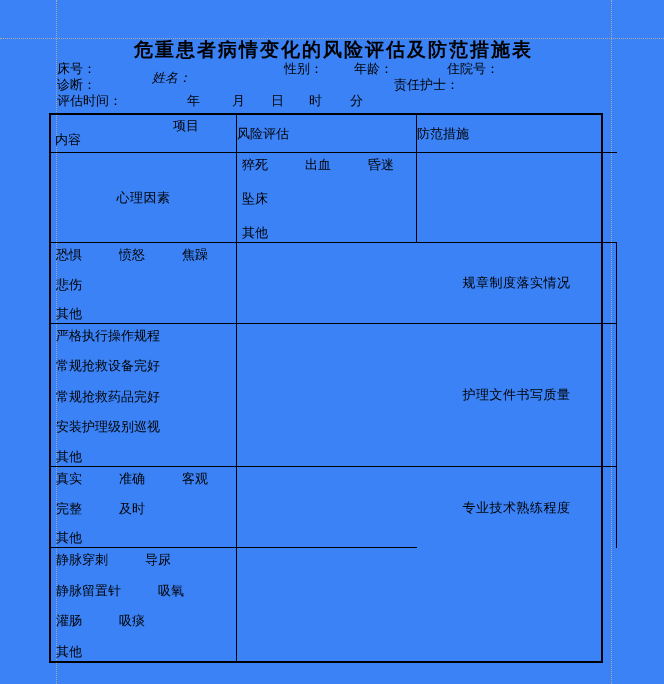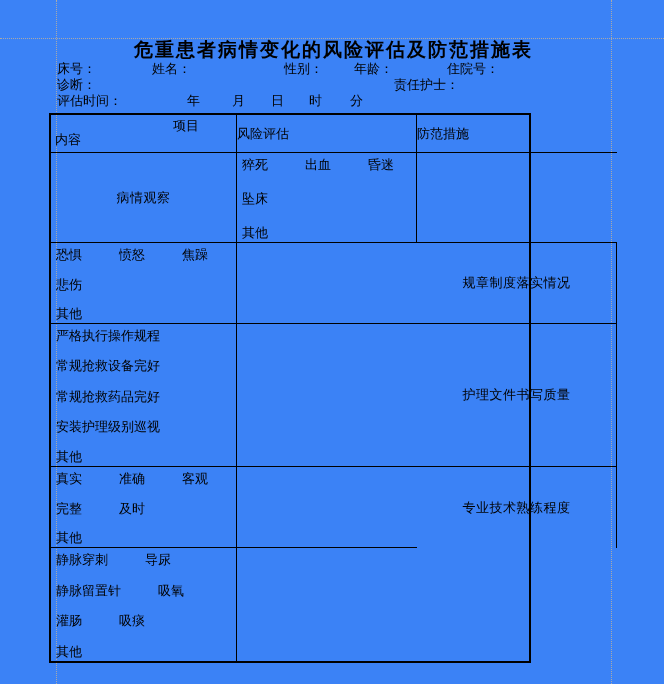--- a/index.html
+++ b/index.html
@@ -33,39 +33,39 @@
   }
   .info-label {
     position: absolute;
     font-size: 13px;
     line-height: 14px;
     z-index: 1;
     white-space: nowrap;
   }
   
   #lbl-bed       { top: 62px; left: 57px;  }
-  #lbl-name      { top: 62px; left: 152px; }
+  #lbl-name      { top: 71px; left: 152px; font-style: italic; }
   #lbl-gender    { top: 62px; left: 284px; }
   #lbl-age       { top: 62px; left: 354px; }
   #lbl-admission { top: 62px; left: 447px; }
   
   #lbl-diagnosis { top: 78px; left: 57px;  }
   #lbl-nurse     { top: 78px; left: 356px; margin-left: 38px; }
   
   #lbl-assess    { top: 94px; left: 57px;  }
   #lbl-year      { top: 94px; left: 187px; }
   #lbl-month     { top: 94px; left: 232px; }
   #lbl-day       { top: 94px; left: 271px; }
   #lbl-hour      { top: 94px; left: 309px; }
   #lbl-minute    { top: 94px; left: 350px; }
 
   .assessment-table {
     position: absolute;
     left: 49px; top: 113px;
-    width: 482px; height: 550px;
+    width: 554px; height: 550px;
     border: 2px solid #000;
     display: grid;
     grid-template-columns: 186px 180px 200px;
     grid-template-rows: 38px 90px 81px 143px 81px 113px;
     z-index: 1;
     background: transparent;
     font-size: 13px;
   }
   .cell {
     border-right: 1px solid #000;
@@ -130,21 +130,21 @@
       <span class="corner-bottom">内容</span>
     </div>
     <div class="cell header-center">
       <span>风险评估</span>
     </div>
     <div class="cell header-center last-col">
       <span>防范措施</span>
     </div>
 
   <div class="cell category-cell">
-        <span>病情观察</span>
+        <span>心理因素</span>
       </div>
       <div class="cell risk-cell">
         <div class="risk-line">
           <span>猝死</span>
           <span>出血</span>
           <span>昏迷</span>
         </div>
         <div class="risk-line">
           <span>坠床</span>
         </div>

